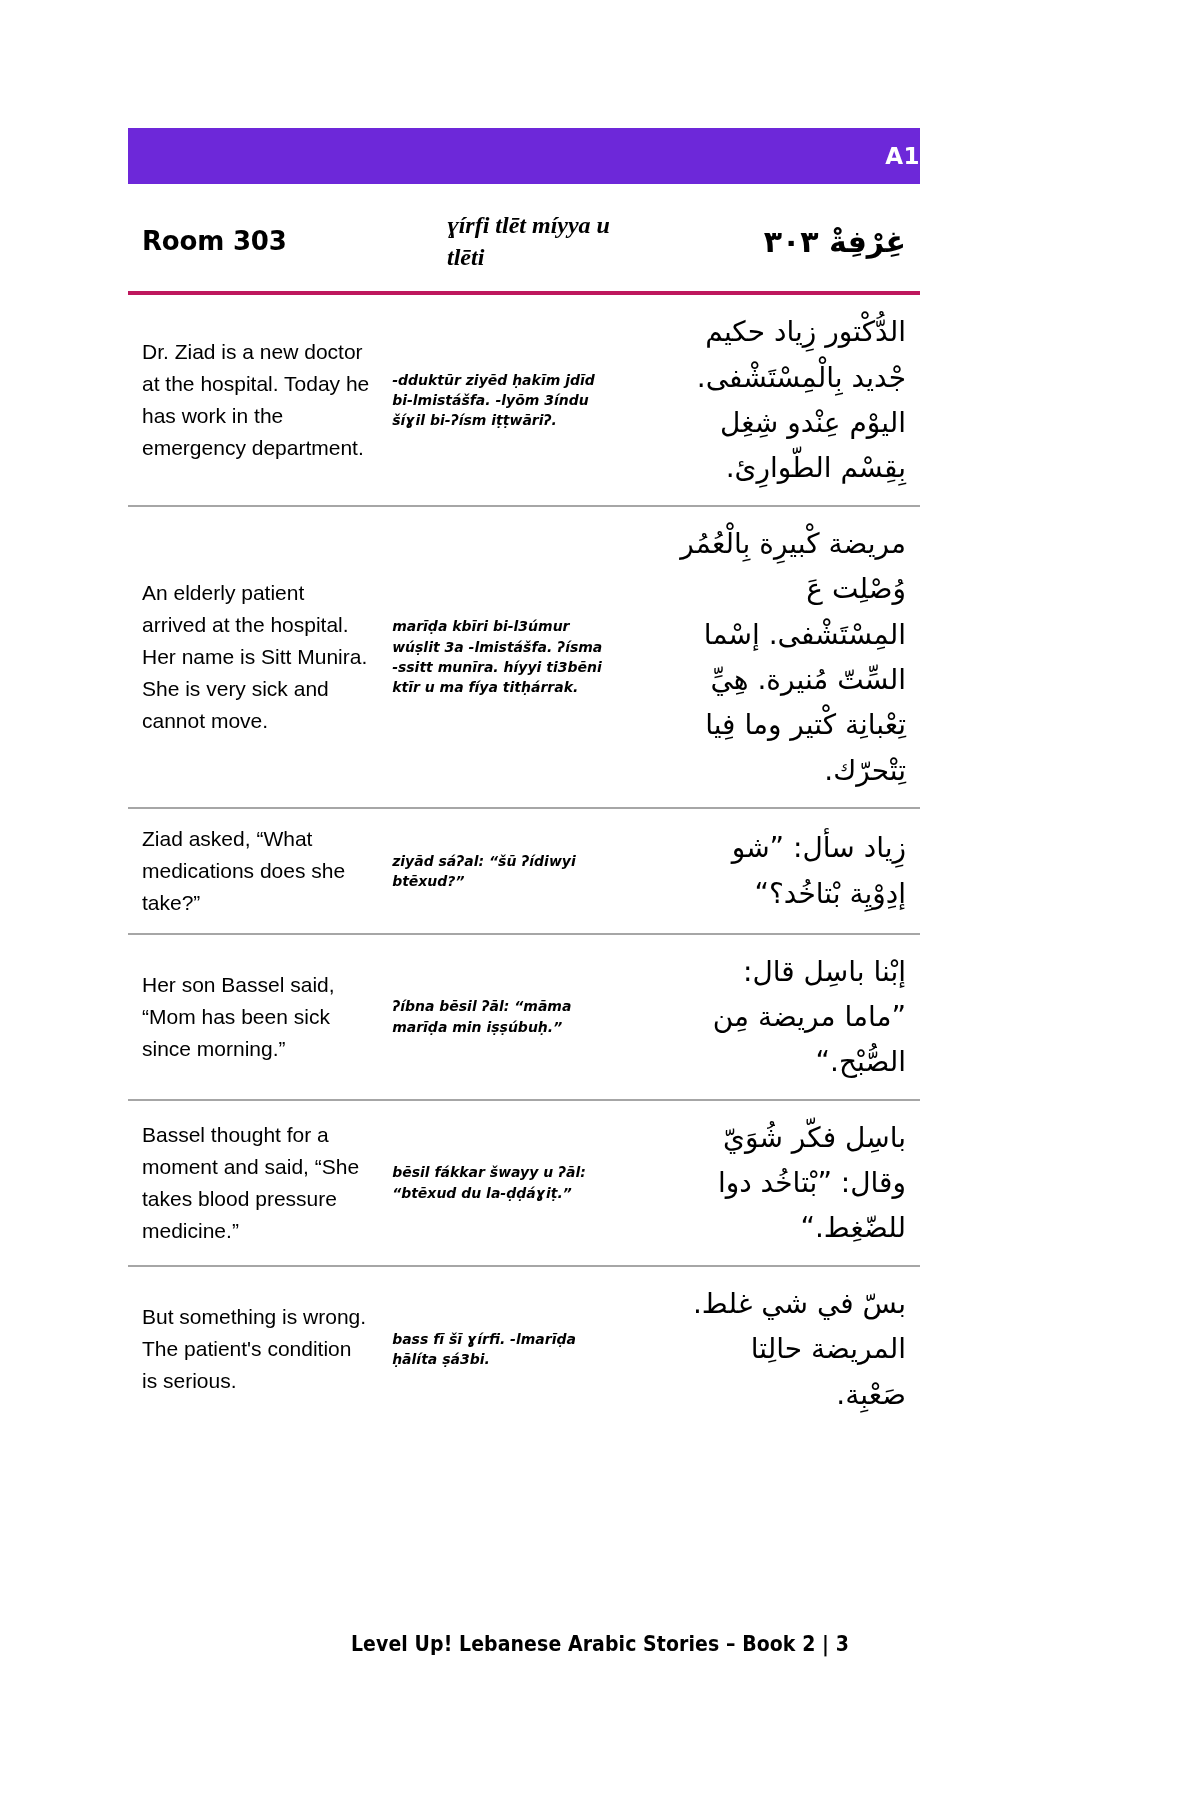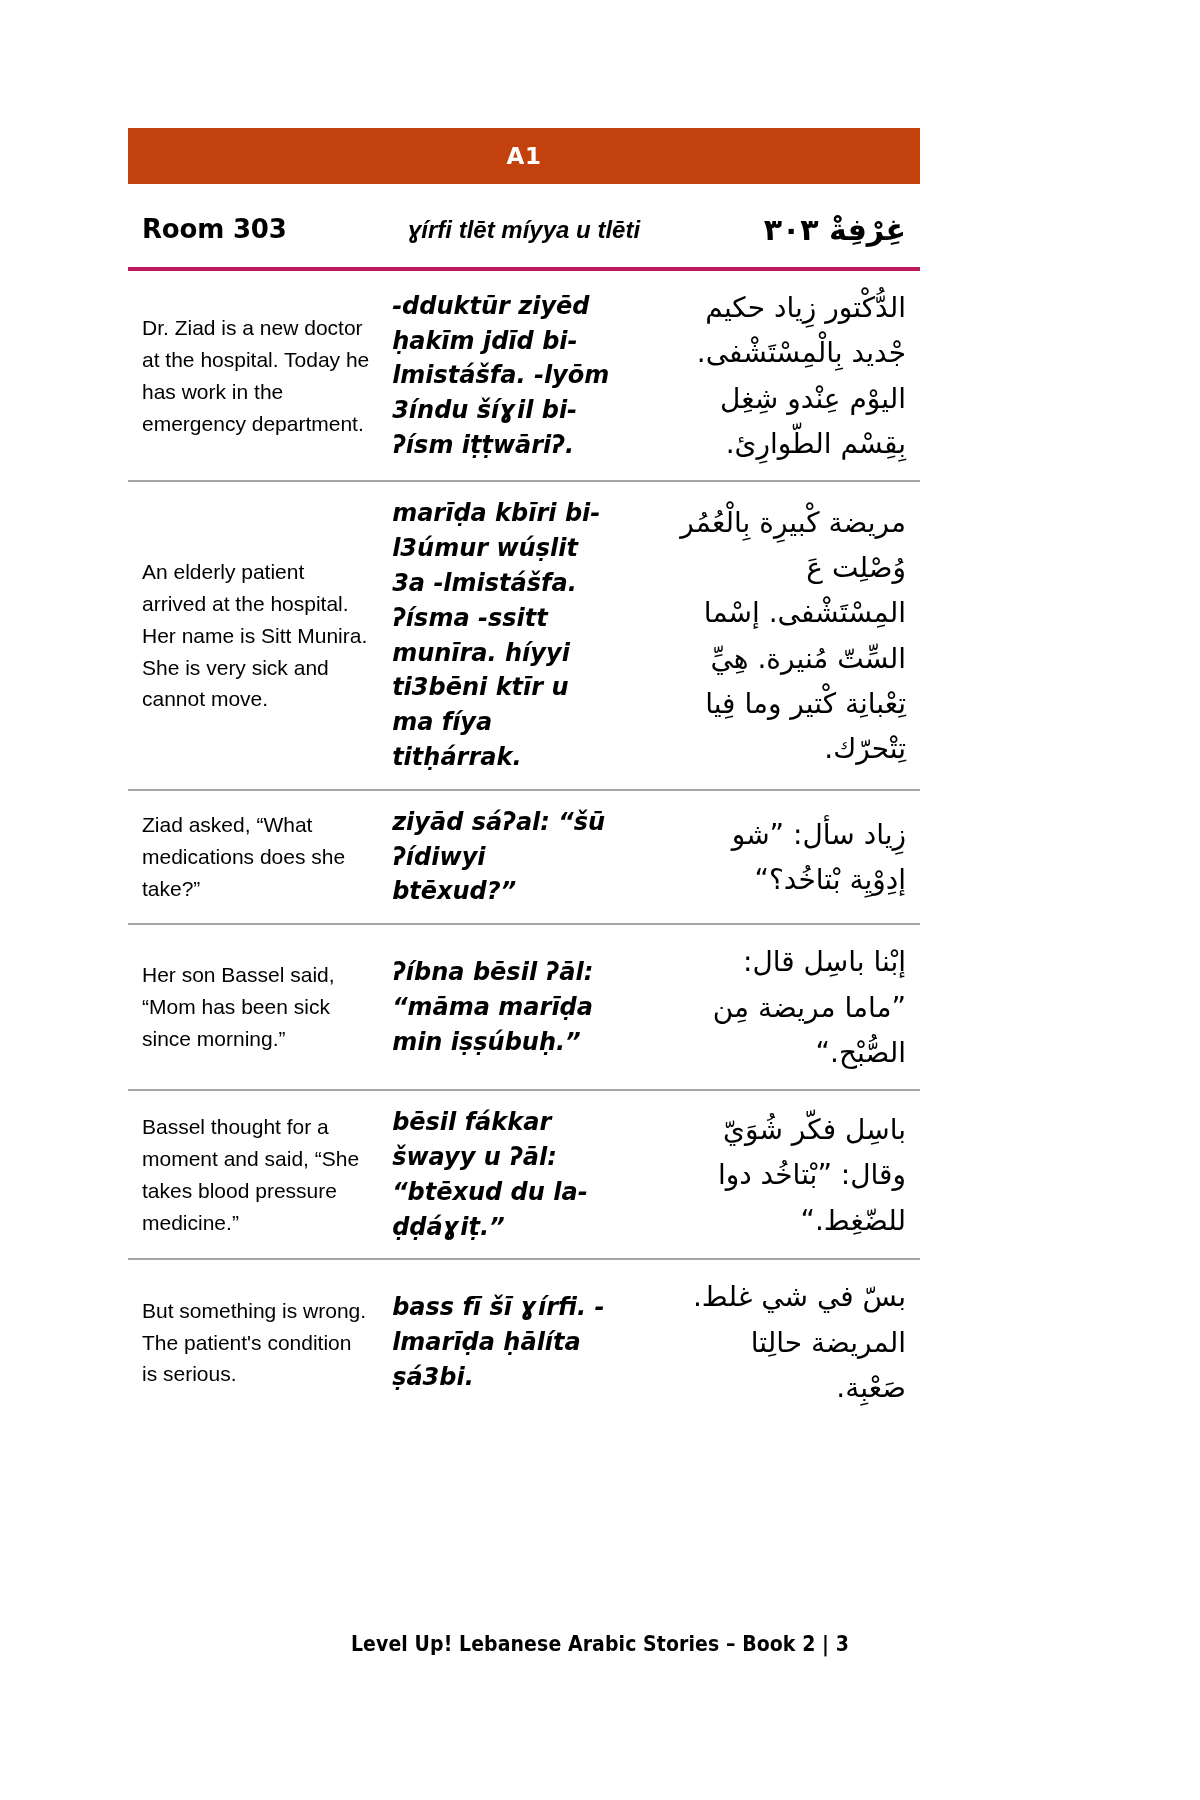--- a/index.html
+++ b/index.html
@@ -28,24 +28,24 @@
   .sheet {
     position: absolute;
     left: 128px;
     top: 128px;
     width: 792px;
   }
 
   
   .level-banner {
     height: 56px;
-    background: #c2410c;
+    background: #6d28d9;
     display: flex;
     align-items: center;
-    justify-content: center;
+    justify-content: flex-end;
   }
   .level-banner-label {
     color: #ffffff;
     font-family: "DejaVu Sans", sans-serif;
     font-weight: bold;
     font-size: 23px;
     letter-spacing: 0.5px;
   }
 
   
@@ -77,25 +77,26 @@
   }
 
   .title-en {
     font-family: "DejaVu Sans", sans-serif;
     font-weight: bold;
     font-size: 26px;
     line-height: 1.25;
     letter-spacing: -0.2px;
   }
   .title-tr {
-    font-family: Liberation Sans, sans-serif;
+    font-family: Liberation Serif, serif;
     font-weight: bold;
     font-style: italic;
     font-size: 24px;
     line-height: 1.32;
+    margin-left: 39px;
   }
   .title-ar {
     font-family: "DejaVu Sans", sans-serif;
     font-weight: bold;
     font-size: 30px;
     line-height: 1.3;
   }
 
   
   .rows {
@@ -116,21 +117,21 @@
     box-sizing: border-box;
     padding: 14px 12px 14px 14px;
     font-size: 21px;
     line-height: 1.52;
     font-family: "Liberation Sans", sans-serif;
   }
   .cell-tr {
     width: 256px;
     box-sizing: border-box;
     padding: 14px 12px 14px 8px;
-    font-size: 24px;
+    font-size: 14px;
     line-height: 1.45;
     font-style: italic;
     font-weight: bold;
     font-family: "DejaVu Sans", sans-serif;
   }
   .cell-ar {
     width: 264px;
     box-sizing: border-box;
     padding: 14px 14px 14px 4px;
     font-size: 28px;

